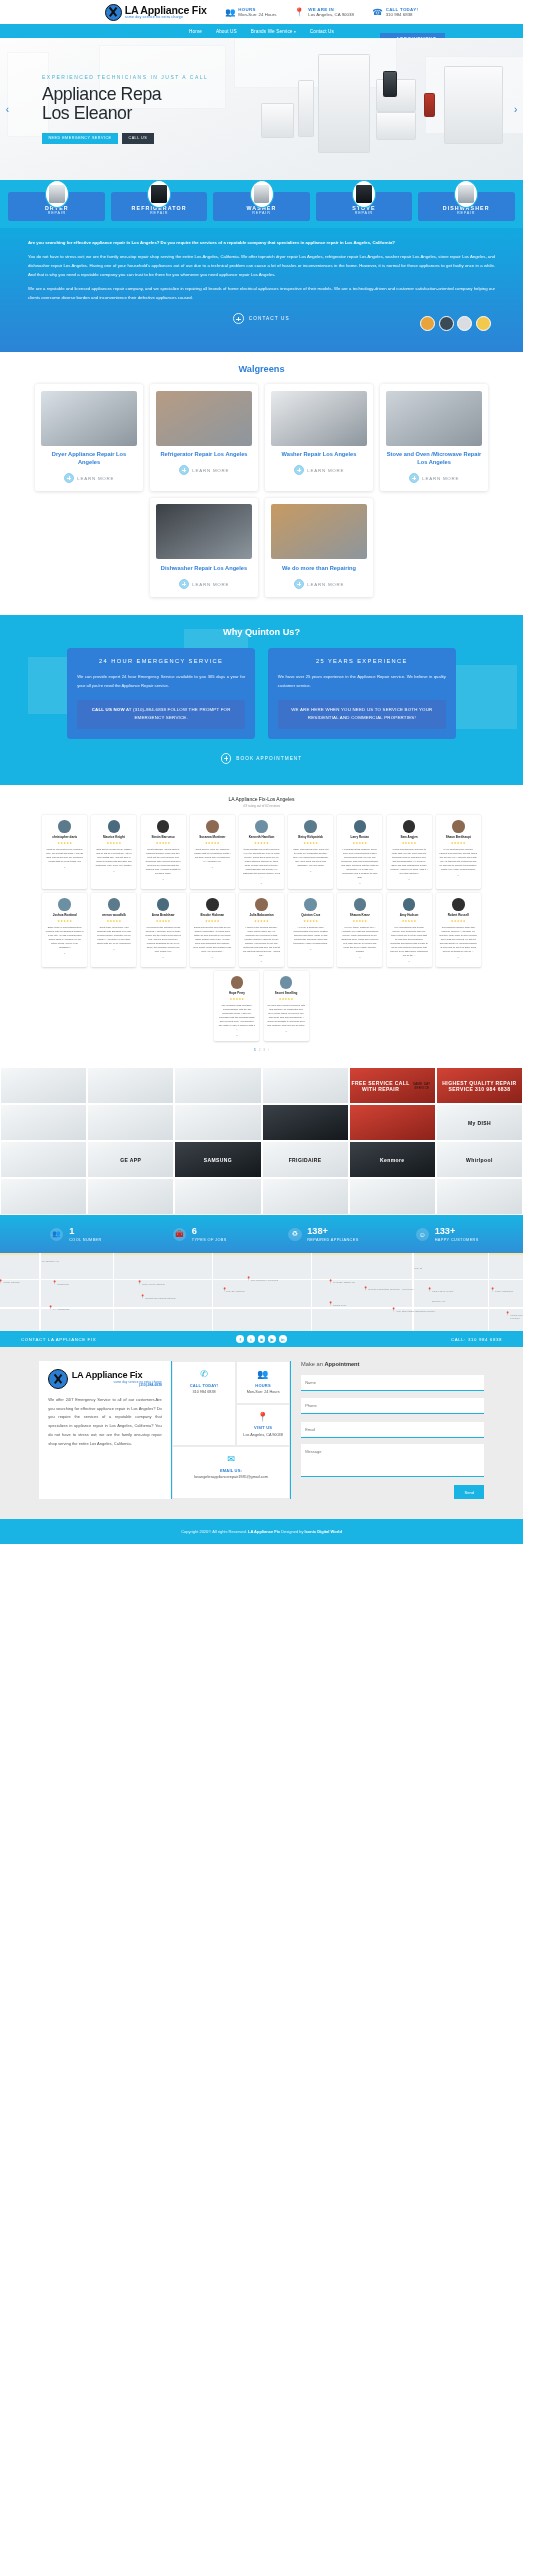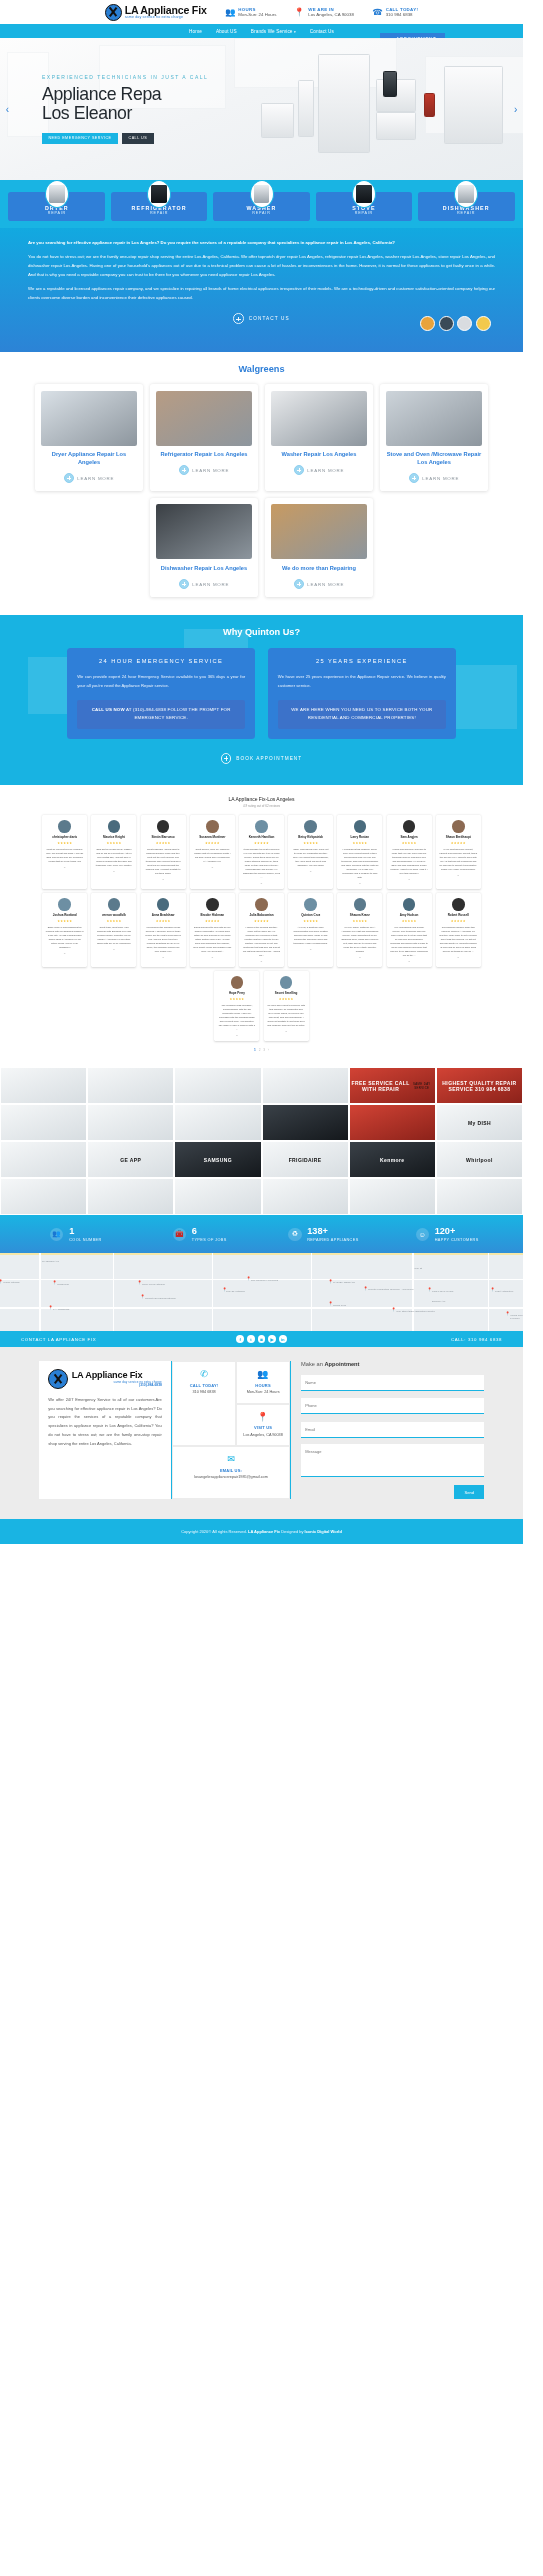--- a/index.html
+++ b/index.html
@@ -651,21 +651,21 @@
       <div class="stat">
         <div class="stat-ico">♻</div>
         <div>
           <div class="stat-n">138+</div>
           <div class="stat-l">REPAIRED APPLIANCES</div>
         </div>
       </div>
       <div class="stat">
         <div class="stat-ico">☺</div>
         <div>
-          <div class="stat-n">120+</div>
+          <div class="stat-n">133+</div>
           <div class="stat-l">HAPPY CUSTOMERS</div>
         </div>
       </div>
     </div>
 
   <div class="map" id="map">
     <div class="road" style="left:0;top:0;width:544px;height:2.1px;background:#f6e7a8;"></div>
     <div class="road" style="left:0;top:25.5px;width:544px;height:1.4px;"></div>
     <div class="road" style="left:0;top:54px;width:544px;height:1.4px;"></div>
     <div class="road" style="left:39px;top:0;width:2.1px;height:78px;"></div>

